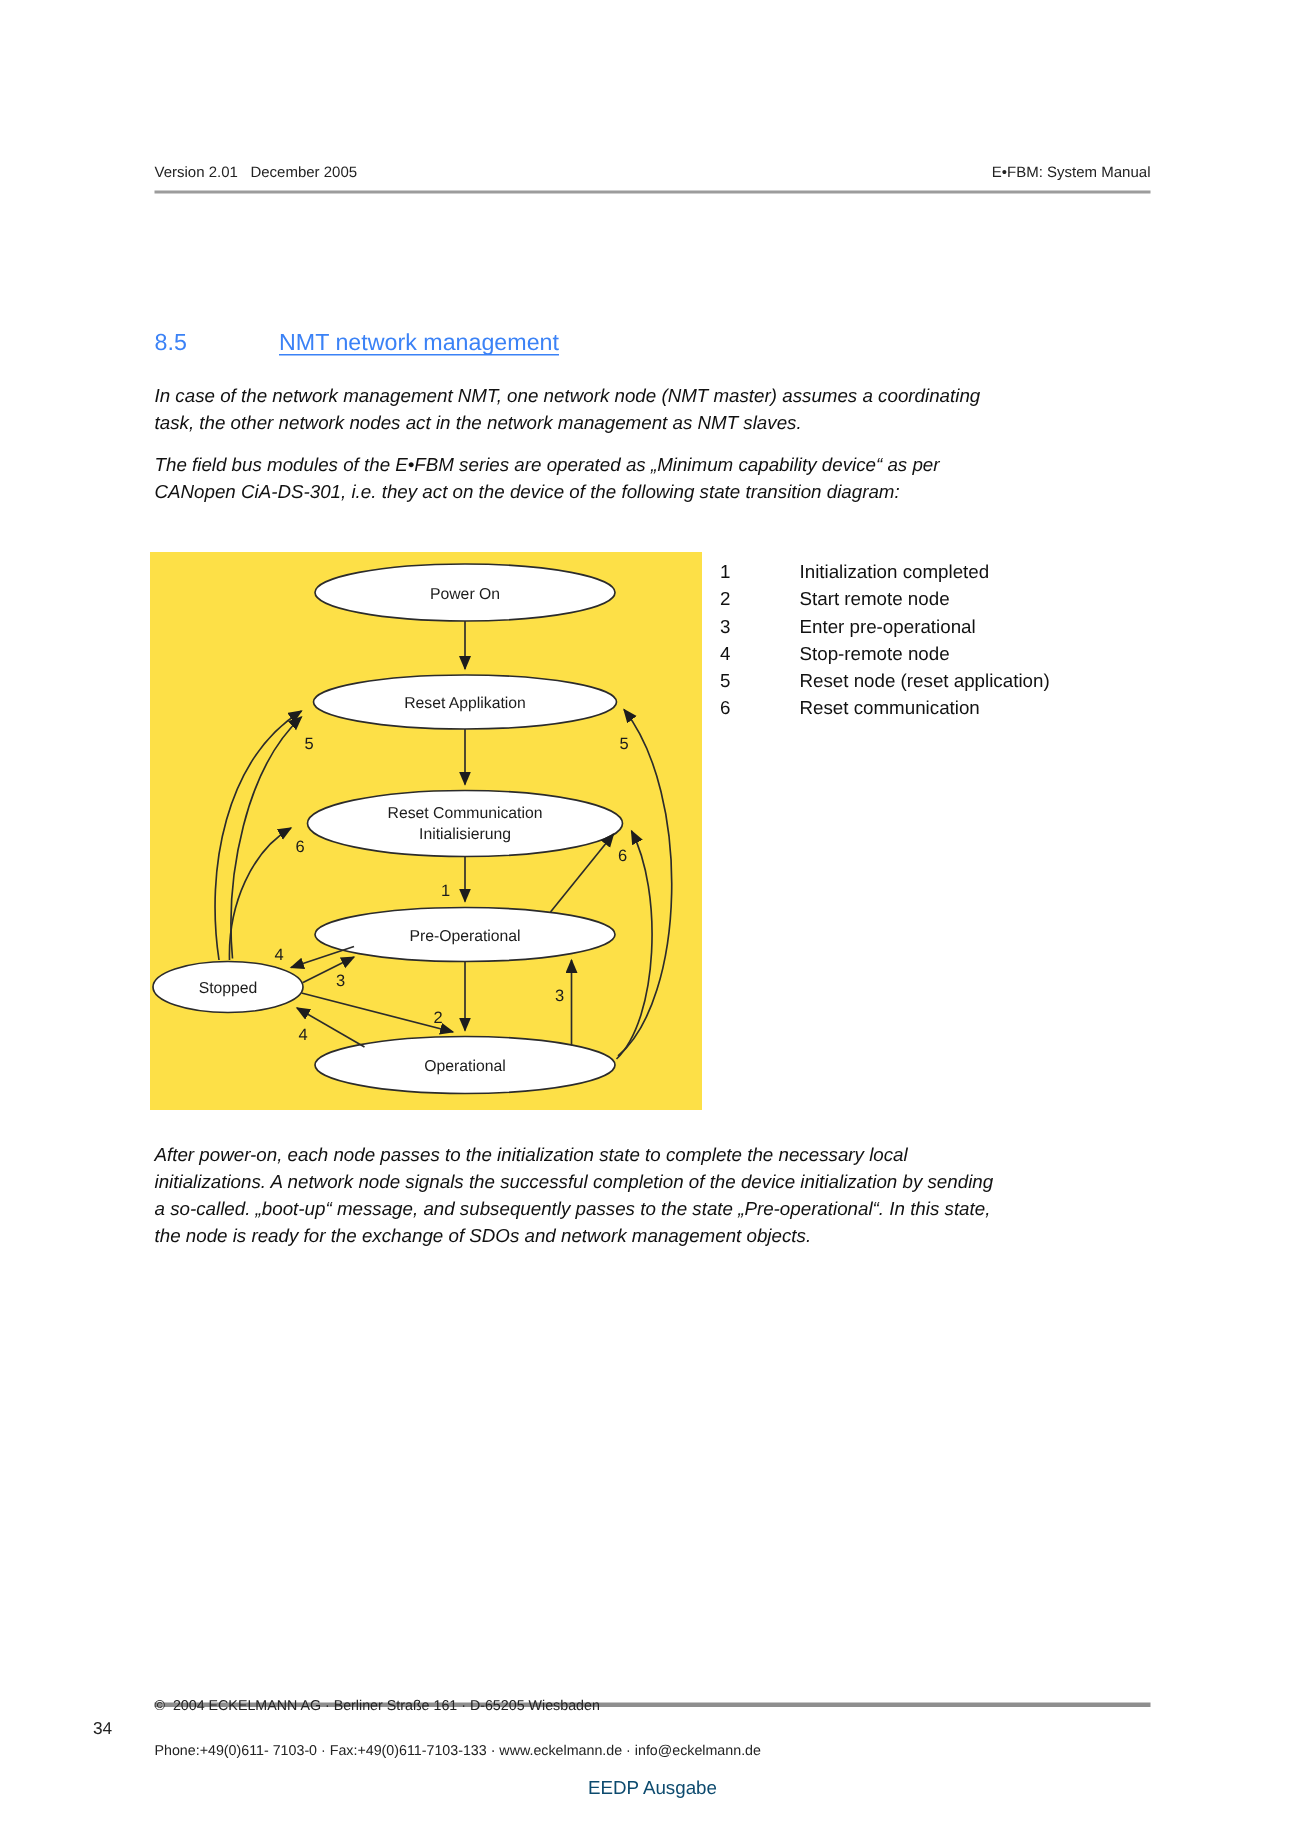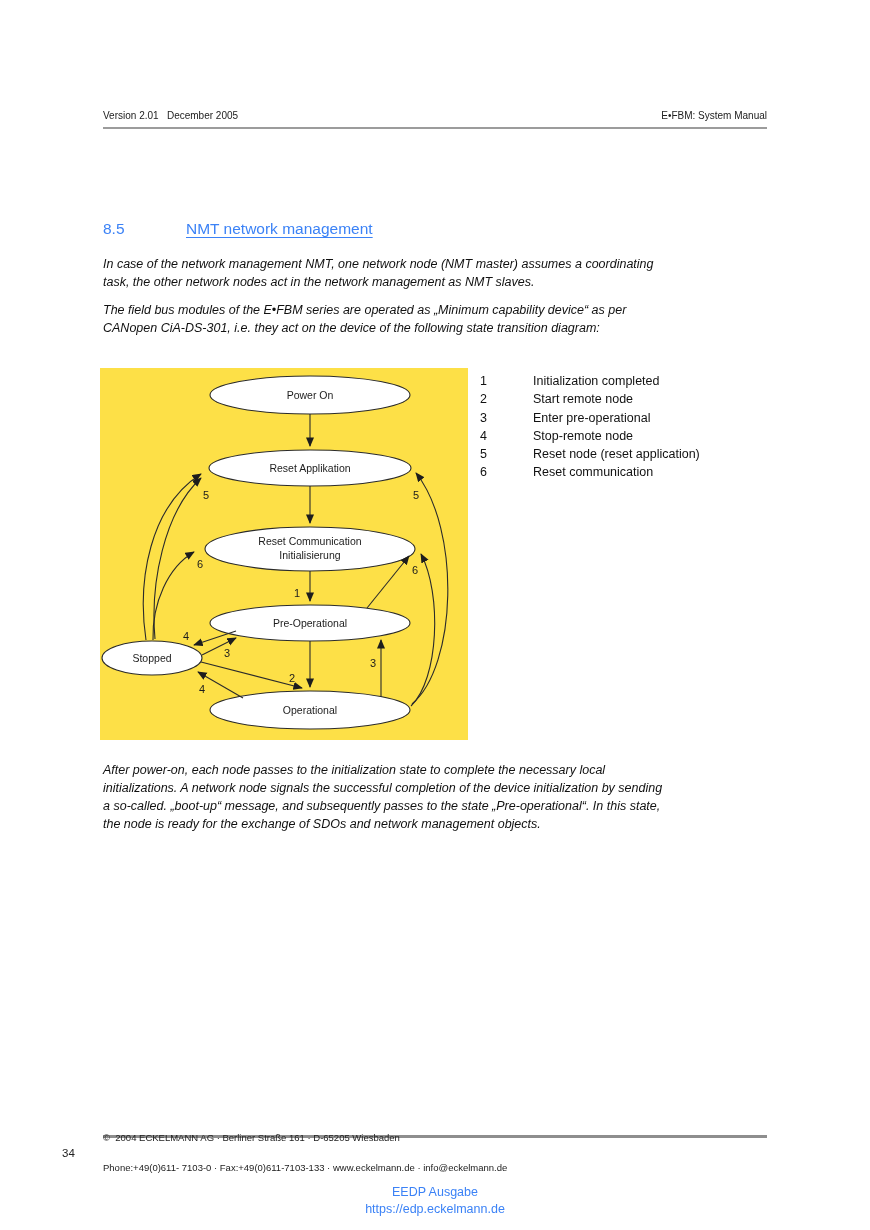--- a/index.html
+++ b/index.html
@@ -39,21 +39,21 @@
   .dg-ellipse{fill:#ffffff;stroke:#2b2b2b;stroke-width:1.1;}
   .dg-line{fill:none;stroke:#2b2b2b;stroke-width:1.1;}
   .dg-state-label{font-size:10.5px;fill:#1c1c1c;text-anchor:middle;font-family:"Liberation Sans","DejaVu Sans",sans-serif;}
   .dg-num{font-size:11px;fill:#1c1c1c;font-family:"Liberation Sans","DejaVu Sans",sans-serif;}
 
   
   .ftr-rule{left:103px;right:103px;top:1135px;height:3px;background:#8e8e8e;}
   .page-num{left:62px;top:1147px;font-size:11.5px;color:#222;}
   .ftr-line1{left:103px;top:1092px;font-size:9.5px;color:#222;margin-top:40px;}
   .ftr-line2{left:103px;top:1162px;font-size:9.5px;color:#222;}
-  .watermark{left:0;right:0;top:1184px;text-align:center;font-size:12.5px;line-height:16.5px;color:#3b82f6;}
+  .watermark{left:0;right:0;top:1184px;text-align:center;font-size:12.5px;line-height:16.5px;color:#0c4a6e;}
 </style>
 </head>
 <body>
 
 <div class="abs hdr-left pre">Version 2.01   December 2005</div>
 <div class="abs hdr-right">E•FBM: System Manual</div>
 <div class="abs hdr-rule"></div>
 
 <div class="abs section-heading">
   <span class="sec-num">8.5</span><span class="sec-title">NMT network management</span>
@@ -172,14 +172,13 @@
   <div>a so-called. „boot-up“ message, and subsequently passes to the state „Pre-operational“. In this state,</div>
   <div>the node is ready for the exchange of SDOs and network management objects.</div>
 </div>
 
 <div class="abs ftr-rule"></div>
 <div class="abs page-num">34</div>
 <div class="abs ftr-line1 pre">©  2004 ECKELMANN AG · Berliner Straße 161 · D-65205 Wiesbaden</div>
 <div class="abs ftr-line2 pre">Phone:+49(0)611- 7103-0 · Fax:+49(0)611-7103-133 · www.eckelmann.de · info@eckelmann.de</div>
 <div class="abs watermark">
   <div>EEDP Ausgabe</div>
-  <div>https://edp.eckelmann.de</div>
 </div>
 
 </body></html>

